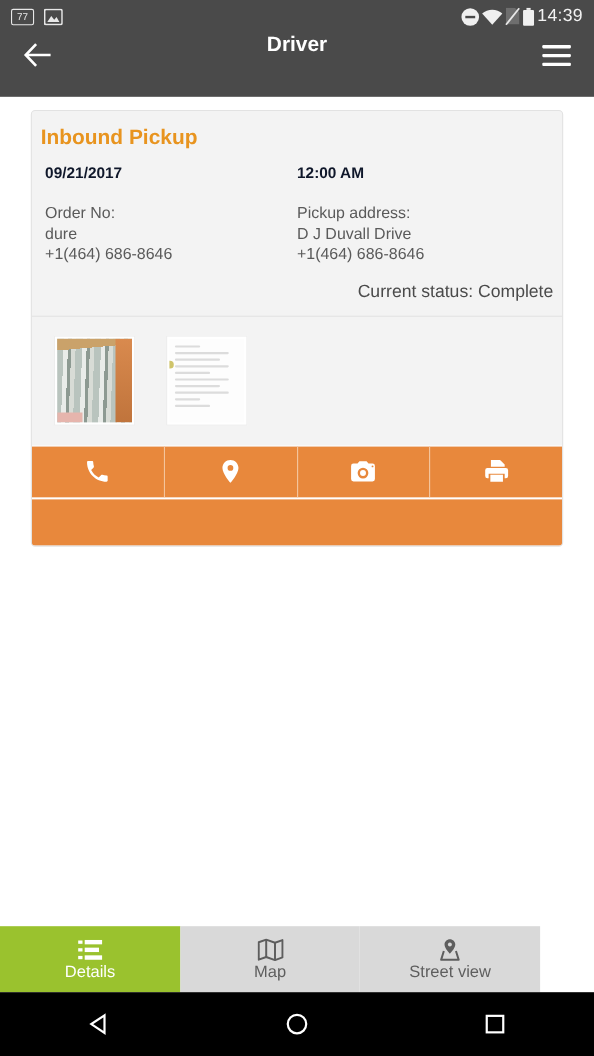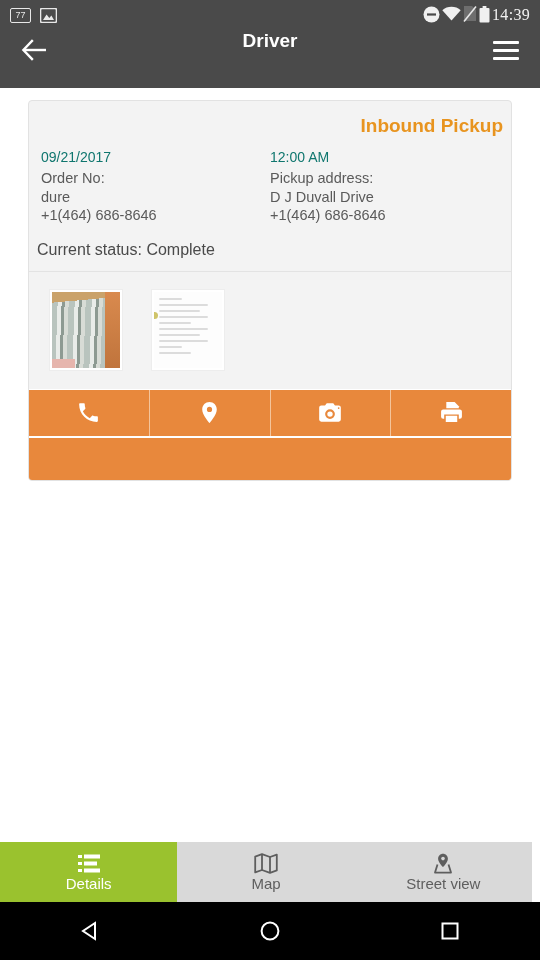--- a/index.html
+++ b/index.html
@@ -10,21 +10,21 @@
     overflow: hidden;
   }
   #screen { position: relative; width: 540px; height: 960px; background: #ffffff; }
 
   
   .statusbar {
     height: 30px; background: #4a4a4a;
     display: flex; align-items: center; padding: 0 10px;
   }
   .sb-left { display: flex; align-items: center; gap: 9px; }
-  .sb-right { margin-left: auto; display: flex; align-items: flex-start; gap: 2px; font-family: Liberation Serif, serif; }
+  .sb-right { margin-left: auto; display: flex; align-items: center; gap: 2px; }
   .badge77 {
     width: 21px; height: 15px; border: 1.6px solid #e8e8e8; border-radius: 2px;
     color: #e8e8e8; font-size: 9px; line-height: 12px; text-align: center;
     font-family: "Liberation Sans", sans-serif;
   }
   .sb-clock { color: #f2f2f2; font-size: 16px; letter-spacing: .3px; }
   .sb-ico { display: block; }
 
   
   .toolbar {
@@ -40,31 +40,31 @@
   .hamburger { width: 26px; display: flex; flex-direction: column; gap: 5px; }
   .hamburger span { display: block; height: 3px; background: #fff; border-radius: 1px; }
 
   
   .content { padding: 12px 28px 0 28px; }
   .card {
     background: #f3f3f3; border: 1px solid #e2e2e2; border-radius: 4px;
     overflow: hidden;
   }
   .card-title {
-    text-align: right; color: #e8941f; font-size: 19px; font-weight: bold;
+    text-align: left; color: #e8941f; font-size: 19px; font-weight: bold;
     padding: 14px 8px 12px 8px;
   }
   .cols { display: flex; padding: 0 12px 12px 12px; }
   .col { width: 50%; padding-right: 8px; }
   .col .head {
-    font-size: 14px; font-weight: normal; color: #0f766e; margin-bottom: 4px;
+    font-size: 14px; font-weight: bold; color: #0f172a; margin-bottom: 20px;
   }
   .col .line { font-size: 14.5px; color: #5a5a5a; line-height: 1.28; }
   .status-row {
-    text-align: left; font-size: 16px; color: #4a4a4a;
+    text-align: right; font-size: 16px; color: #4a4a4a;
     padding: 4px 8px 12px 8px;
   }
   .thumbs {
     border-top: 1px solid #e3e3e3;
     background: #f3f3f3;
     height: 118px; display: flex; align-items: center; padding: 0 20px; gap: 28px;
   }
   .thumb {
     width: 74px; height: 82px; background: #fff;
     border: 1px solid #ededed; padding: 2px; flex: none;
@@ -108,21 +108,21 @@
   .act {
     flex: 1; height: 46px; background: #e8883c;
     display: flex; align-items: center; justify-content: center;
     border-right: 1px solid #f4c49b;
   }
   .act:last-child { border-right: none; }
   .act-strip { height: 44px; background: #e8883c; border-top: 2px solid #ffffff; }
 
   
   .bottomnav {
-    position: absolute; left: 0; bottom: 58px; width: 532px; height: 60px;
+    position: absolute; left: 0; bottom: 58px; width: 491px; height: 60px;
     display: flex;
   }
   .navitem {
     flex: 1; background: #d9d9d9; display: flex; flex-direction: column;
     align-items: center; justify-content: center; gap: 2px;
     color: #5e5e5e; font-size: 15px;
   }
   .navitem.active { background: #9ac22e; color: #ffffff; }
   .navlabel { line-height: 1; }
 

